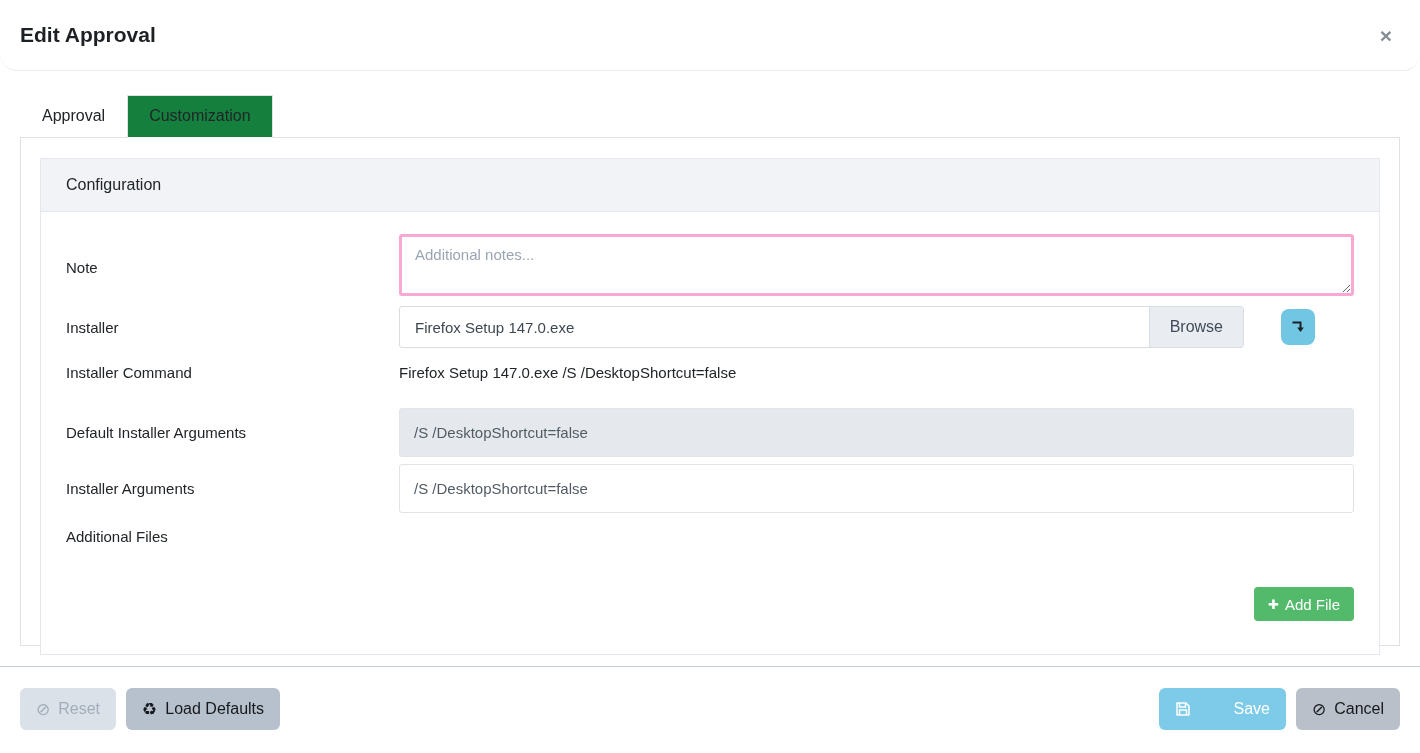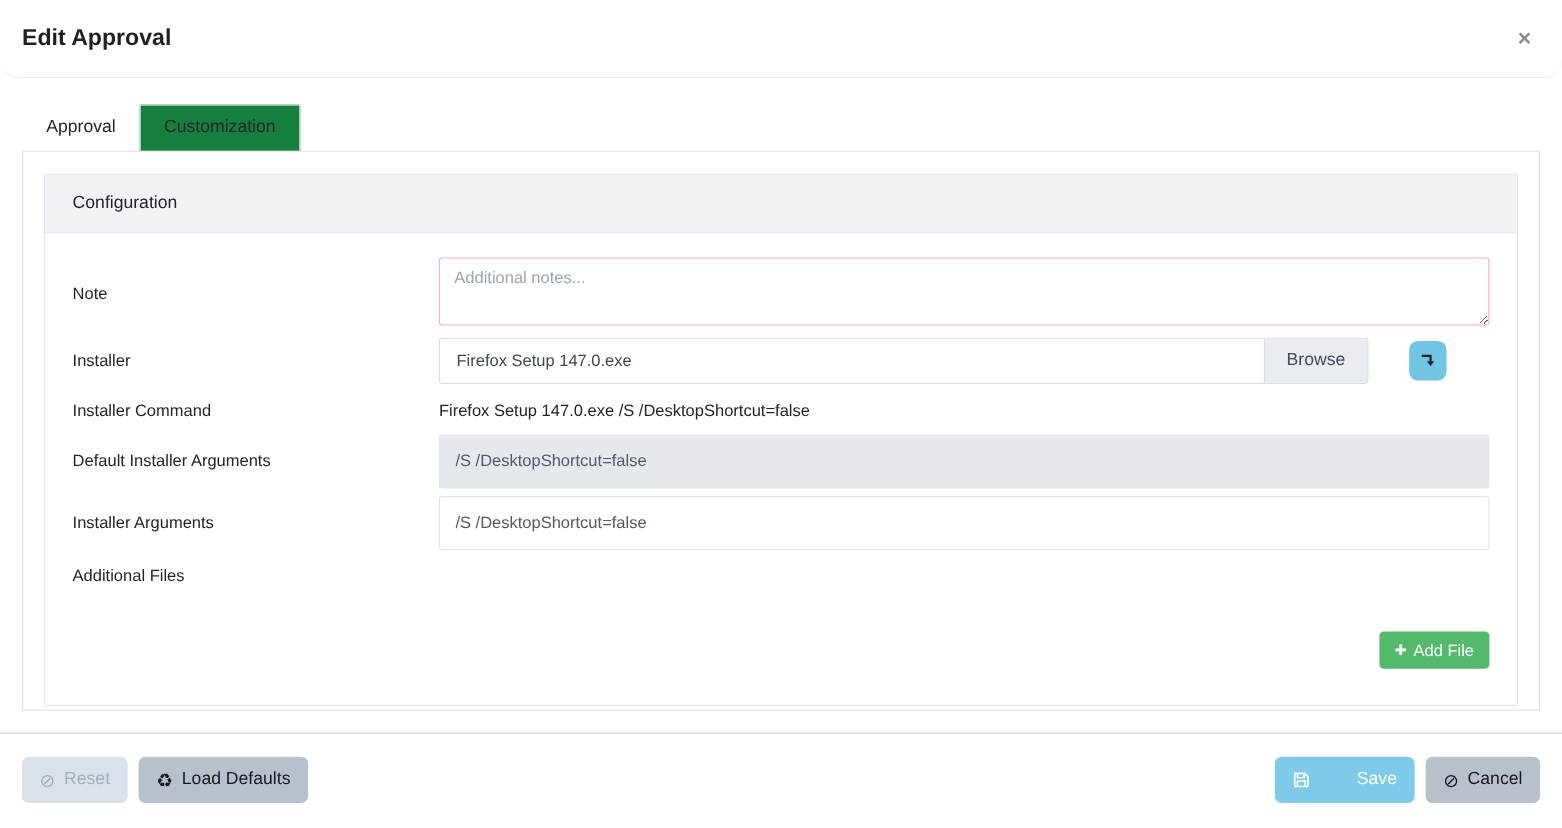--- a/index.html
+++ b/index.html
@@ -23,26 +23,26 @@
   .card{border:1px solid #e4e8ee;background:#fff;}
   .card-header{background:#f1f3f7;border-bottom:1px solid #e4e8ee;padding:17px 25px;font-size:16px;color:#212529;}
   .card-body{padding:22px 25px 33px;}
 
   .form-row{display:flex;align-items:center;}
   .form-label{flex:0 0 333px;font-size:15px;color:#212529;padding-right:10px;}
   .control{flex:1;min-width:0;}
 
   .row-note{margin-bottom:6px;}
   .row-installer{margin-bottom:16px;}
-  .row-command{margin-bottom:12px;align-items:flex-start;}
+  .row-command{margin-bottom:26px;align-items:flex-start;}
   .row-default-args{margin-bottom:7px;}
   .row-args{margin-bottom:15px;}
   .row-additional{align-items:flex-start;}
 
-  textarea.note{width:100%;height:62px;border:1px solid #f9a8d4;border-radius:3px;padding:9px 13px;font-size:15px;font-family:inherit;color:#4a5460;resize:both;outline:none;}
+  textarea.note{width:100%;height:62px;border:3px solid #f9a8d4;border-radius:3px;padding:9px 13px;font-size:15px;font-family:inherit;color:#4a5460;resize:both;outline:none;}
   textarea.note::placeholder{color:#9aa5b4;}
 
   .installer-control{display:flex;align-items:center;}
   .input-group{display:flex;width:845px;height:42px;border:1px solid #d8dde2;border-radius:3px;background:#fff;overflow:hidden;}
   .input-group input{flex:1;border:none;outline:none;background:transparent;padding:0 15px;font-size:15px;font-family:inherit;color:#3e4750;}
   .browse-button{flex:0 0 auto;display:flex;align-items:center;padding:0 20px;background:#e9edf2;border-left:1px solid #d8dde2;font-size:16px;color:#414b57;cursor:pointer;}
   .move-button{margin-left:37px;width:34px;height:36px;border:none;border-radius:8px;background:#71c6e4;display:flex;align-items:center;justify-content:center;cursor:pointer;padding:0;}
 
   .static-value{font-size:15px;color:#212529;}
 

